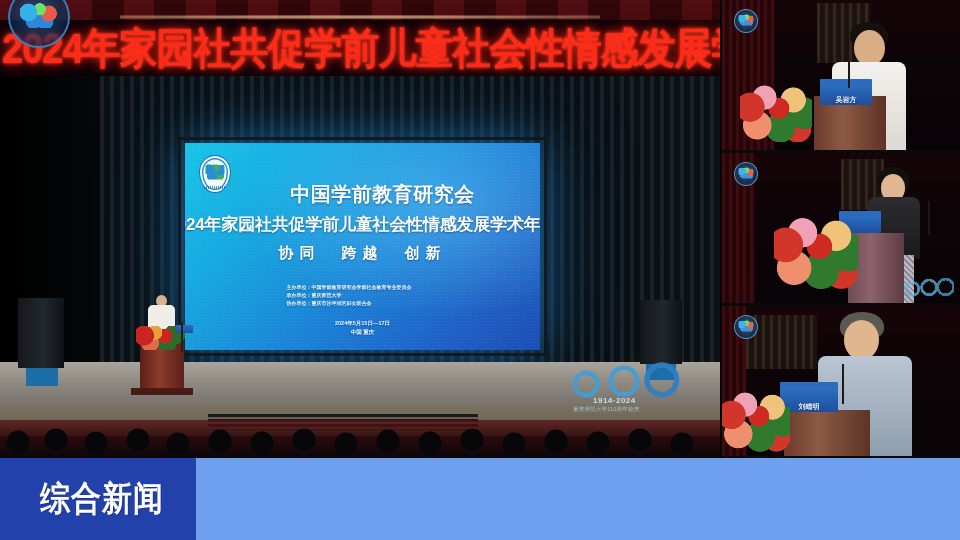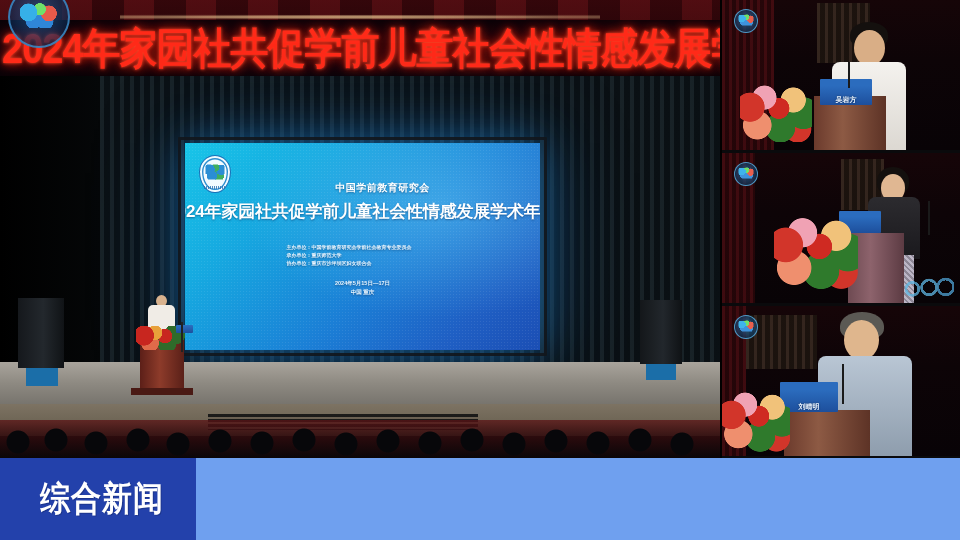--- a/index.html
+++ b/index.html
@@ -147,21 +147,21 @@
     opacity: .8;
   }
   .screen-body {
     position: absolute; inset: 0;
     display: flex; flex-direction: column;
     align-items: center;
     padding-top: 38px;
     color: #ffffff;
     text-shadow: 0 1px 2px rgba(0,40,90,.5);
   }
-  .s-line1 { font-size: 10px; font-weight: 700; letter-spacing: .5px; margin-left: 40px; }
+  .s-line1 { font-size: 20px; font-weight: 700; letter-spacing: .5px; margin-left: 40px; }
   .s-line2 { font-size: 17px; font-weight: 700; letter-spacing: -.2px; margin-top: 5px; white-space: nowrap; }
   .s-line3 { font-size: 15px; font-weight: 700; letter-spacing: 6px; margin-top: 8px; }
   .s-meta  { margin-top: 20px; font-size: 5px; line-height: 8px; color: #eaf6ff; align-self: center; text-align: left; width: 152px; font-weight: 600; }
   .s-date  { margin-top: 12px; font-size: 5.5px; line-height: 9px; color: #eaf6ff; text-align: center; font-weight: 600; }
   .screen-frame {
     position: absolute; left: 178px; top: 137px; width: 369px; height: 219px;
     border: 3px solid rgba(18,22,28,.9);
     border-radius: 1px;
     pointer-events: none;
   }
@@ -431,20 +431,21 @@
     <div class="led-banner">
       <span class="led-text">2024年家园社共促学前儿童社会性情感发展学术年会</span>
     </div>
     <div class="emblem-wm"></div>
 
     <div class="screen">
       <div class="screen-logo"></div>
       <div class="screen-body">
         <div class="s-line1">中国学前教育研究会</div>
         <div class="s-line2">2024年家园社共促学前儿童社会性情感发展学术年会</div>
+        <div class="s-line3">协同　跨越　创新</div>
         <div class="s-meta">
           <div>主办单位：中国学前教育研究会学前社会教育专业委员会</div>
           <div>承办单位：重庆师范大学</div>
           <div>协办单位：重庆市沙坪坝区妇女联合会</div>
         </div>
         <div class="s-date">
           <div>2024年5月15日—17日</div>
           <div>中国 重庆</div>
         </div>
       </div>
@@ -463,20 +464,25 @@
       <div class="body"></div>
     </div>
     <div class="podium"></div>
     <div class="podium-flowers"></div>
     <div class="podium-base"></div>
     <div class="stage-placard"></div>
     <div class="mic-stand"></div>
 
     <div class="hall-wall"></div>
     <div class="wall-vent"></div>
+    <div class="anniv-logo">
+      <div class="wave"></div>
+      <div class="yr">1914·2024</div>
+      <div class="sub">重庆师范大学110周年校庆</div>
+    </div>
     <div class="audience"></div>
     <div class="aud-heads"></div>
   </div>
 
   <div class="side-col">
 
     <div class="side-photo">
       <div class="sp-bg"></div>
       <div class="sp-curtain"></div>
       <div class="sp-wall" style="left:40%;top:2%;width:22%;height:40%;"></div>

